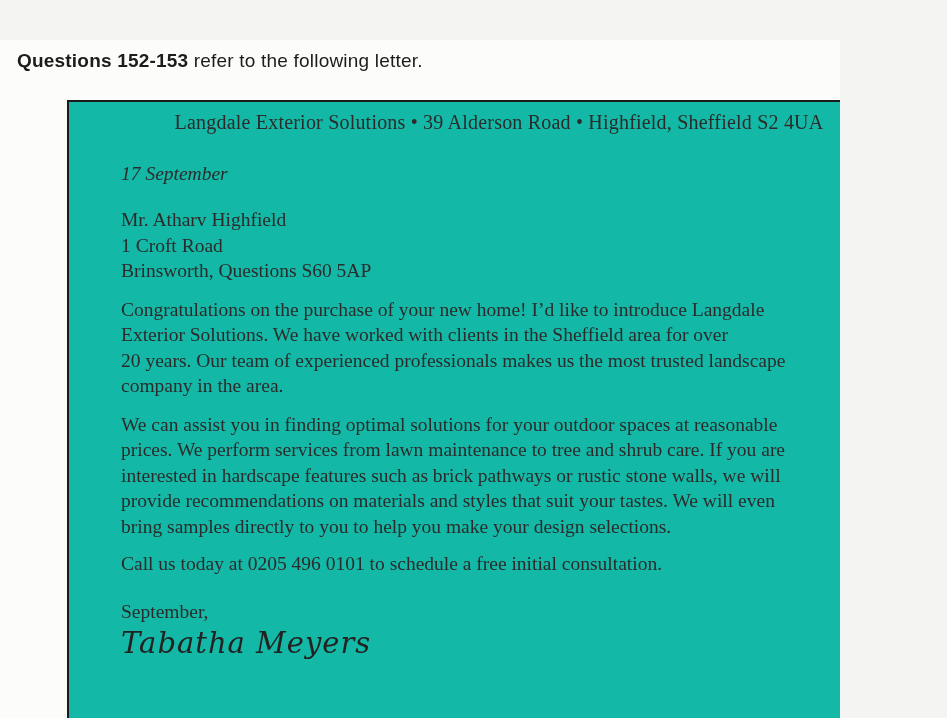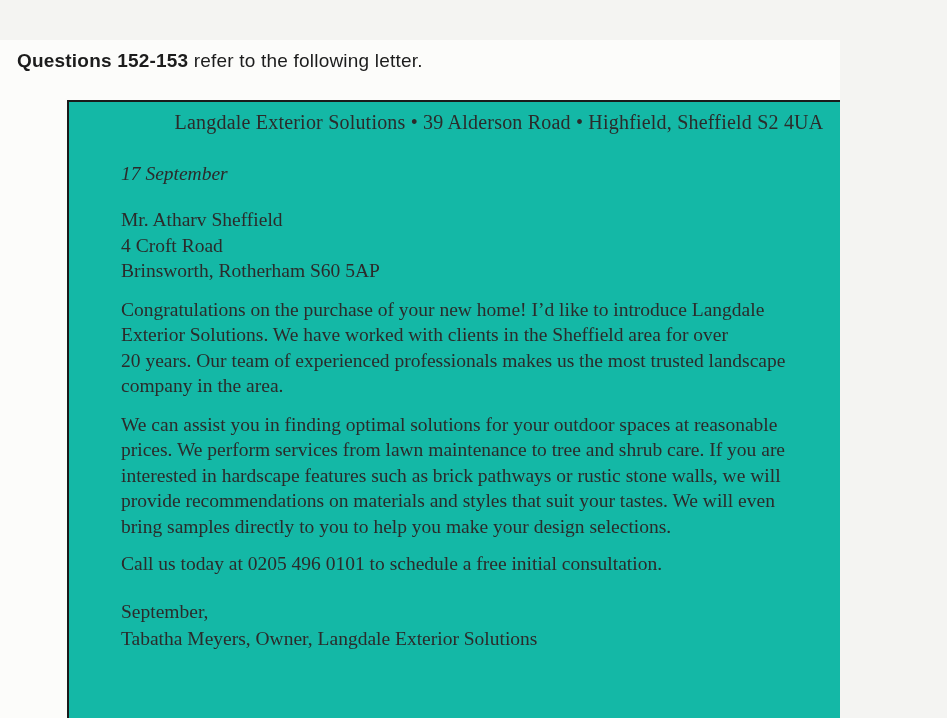--- a/index.html
+++ b/index.html
@@ -95,39 +95,39 @@
     <span class="bold">Questions 152-153</span><span> refer to the following letter.</span>
   </div>
 
   <div class="letter-box">
 
     <div class="letterhead">Langdale Exterior Solutions • 39 Alderson Road • Highfield, Sheffield S2 4UA</div>
 
     <div class="date-line">17 September</div>
 
     <div class="recipient">
-      <div>Mr. Atharv Sheffield</div>
-      <div>4 Croft Road</div>
-      <div>Brinsworth, Rotherham S60 5AP</div>
+      <div>Mr. Atharv Highfield</div>
+      <div>1 Croft Road</div>
+      <div>Brinsworth, Questions S60 5AP</div>
     </div>
 
 
     <div class="para">Congratulations on the purchase of your new home! I’d like to introduce Langdale
 Exterior Solutions. We have worked with clients in the Sheffield area for over
 20 years. Our team of experienced professionals makes us the most trusted landscape
 company in the area.</div>
 
     <div class="para">We can assist you in finding optimal solutions for your outdoor spaces at reasonable
 prices. We perform services from lawn maintenance to tree and shrub care. If you are
 interested in hardscape features such as brick pathways or rustic stone walls, we will
 provide recommendations on materials and styles that suit your tastes. We will even
 bring samples directly to you to help you make your design selections.</div>
 
     <div class="phone-line">Call us today at 0205 496 0101 to schedule a free initial consultation.</div>
 
     <div class="closing">September,</div>
 
+    <div class="signature">Tabatha Meyers</div>
 
-    <div class="signature-title">Tabatha Meyers, Owner, Langdale Exterior Solutions</div>
 
   </div>
 
 </div>
 
 </body></html>

